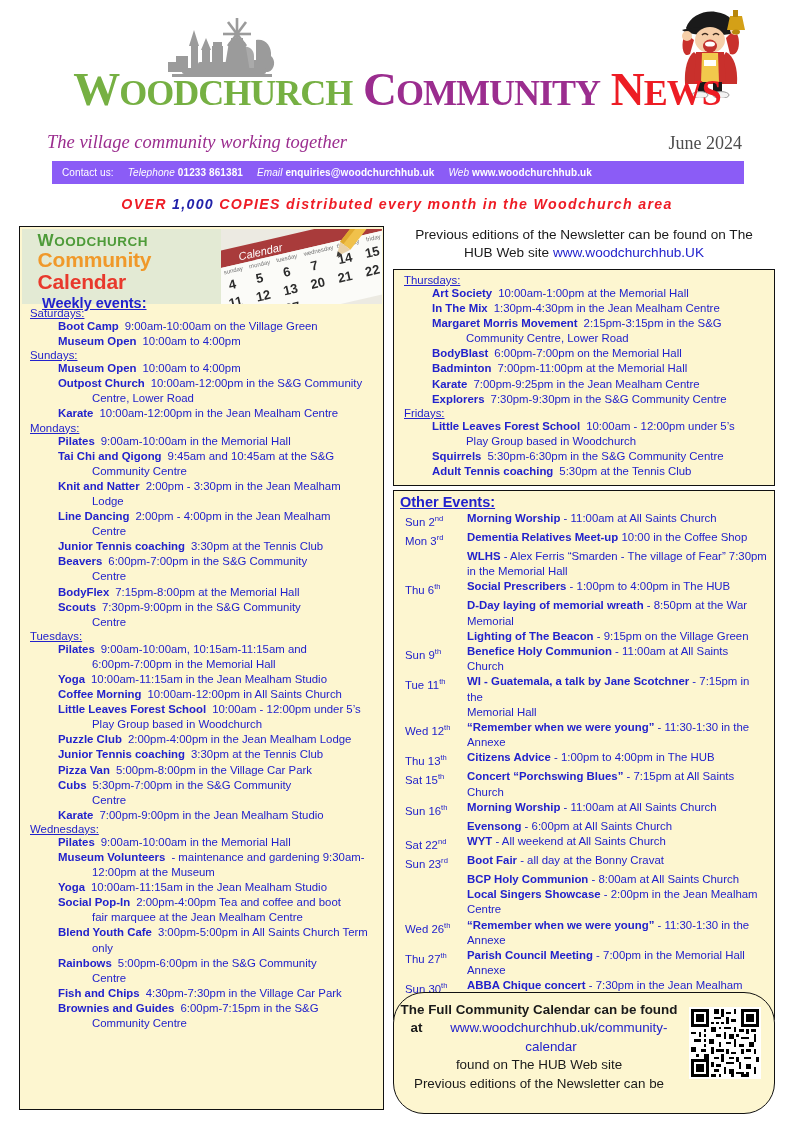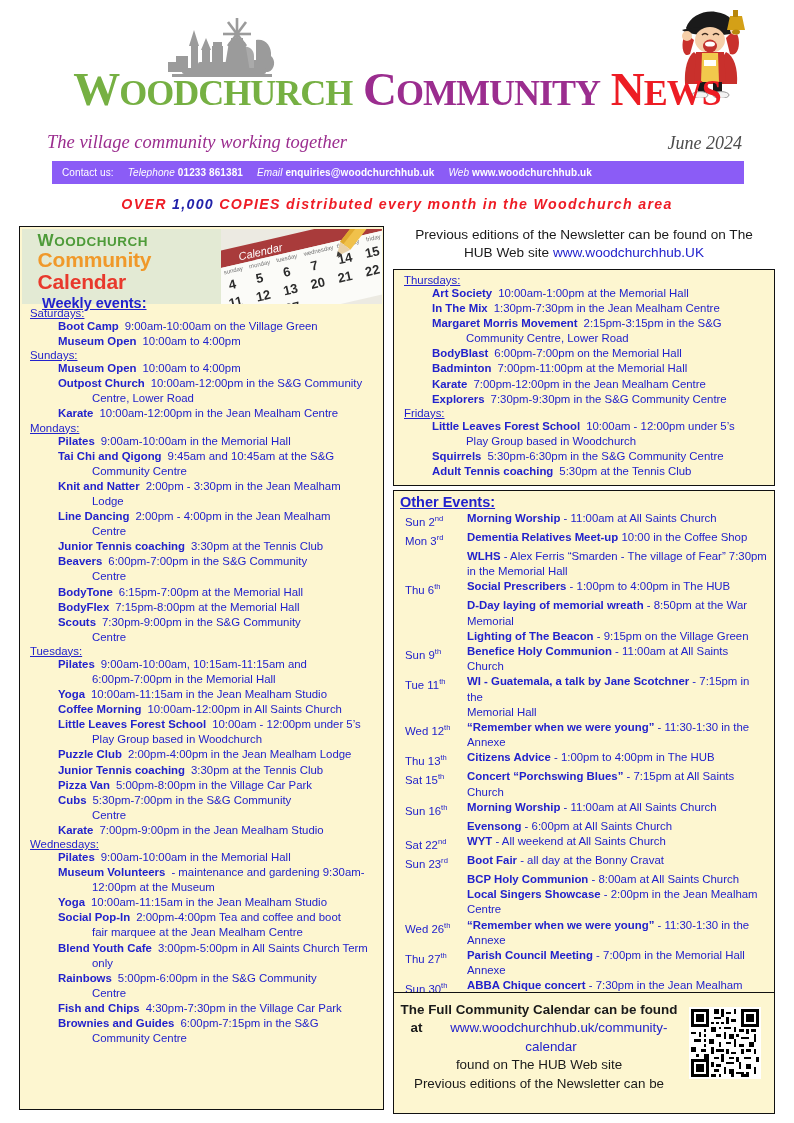--- a/index.html
+++ b/index.html
@@ -21,21 +21,21 @@
   .title-word{font-family:"Liberation Serif", serif;font-weight:bold;letter-spacing:-1px;}
   .tw-big{font-size:47px;}
   .tw-small{font-size:36px;}
   .tw-green{color:#76b043;}
   .tw-purple{color:#9b2d8f;}
   .tw-red{color:#ed1c24;}
 
   .tagline{position:absolute;left:47px;top:132px;font-family:"Liberation Serif", serif;
     font-style:italic;font-size:18.5px;color:#9b2d8f;}
   .issue-date{position:absolute;right:52px;top:133px;font-family:"Liberation Serif", serif;
-    font-style:italic;font-size:18px;color:#4d4d4d;}
+    font-size:18px;color:#4d4d4d;}
 
   .contact-bar{position:absolute;left:52px;top:161px;width:692px;height:23px;
     background:#8b5cf6;color:#ffffff;font-size:10px;line-height:23px;
     padding-left:10px;box-sizing:border-box;letter-spacing:.1px;}
   .contact-bar .lbl{font-style:normal;}
   .contact-bar .ital{font-style:italic;}
   .contact-bar b{font-weight:bold;}
   .contact-gap{display:inline-block;width:14px;}
 
   .copies{position:absolute;left:0;top:196px;width:794px;text-align:center;
@@ -74,21 +74,21 @@
   .evrow .nmcell{font-weight:bold;padding-left:28px;white-space:nowrap;}
   .evrow .dtcell{padding-left:6px;}
 
   
   .prev-note{position:absolute;left:398px;top:0px;width:372px;text-align:center;
     font-size:13.6px;color:#1a1a1a;line-height:18px;}
   .prev-note a{color:#2222cc;text-decoration:none;}
 
   .panel-thu{position:absolute;left:393px;top:43px;width:382px;}
   .panel-other{position:absolute;left:393px;top:264px;width:382px;}
-  .panel-footer{position:absolute;left:393px;top:766px;width:382px;}
+  .panel-footer{position:absolute;left:393px;top:766px;width:382px;border-radius:31px;}
 
   .other-head{font-size:14.5px;font-weight:bold;color:#2222cc;text-decoration:underline;
     margin:3px 12px 1px 6px;}
 
   .oe{display:flex;font-size:11.4px;color:#2222cc;line-height:15.2px;margin-left:5px;}
   .oe .dt{width:62px;flex:0 0 62px;font-weight:normal;color:#2222cc;}
   .oe .bd{flex:1;}
   .oe .bd b{font-weight:bold;}
   .oe sup{font-size:7.6px;vertical-align:super;}
 
@@ -321,24 +321,20 @@
               </div>
               <div class="evrow">
                 <span class="nmcell">Beavers</span>
                 <span class="dtcell">6:00pm-7:00pm in the S&amp;G Community</span>
               </div>
               <div class="evrow">
                 <span style="flex: 0 0 62px;"></span>
                 <span>Centre</span>
               </div>
               <div class="evrow">
-                <span class="nmcell">BodyTone</span>
-                <span class="dtcell">6:15pm-7:00pm at the Memorial Hall</span>
-              </div>
-              <div class="evrow">
                 <span class="nmcell">BodyFlex</span>
                 <span class="dtcell">7:15pm-8:00pm at the Memorial Hall</span>
               </div>
               <div class="evrow">
                 <span class="nmcell">Scouts</span>
                 <span class="dtcell">7:30pm-9:00pm in the S&amp;G Community</span>
               </div>
               <div class="evrow">
                 <span style="flex: 0 0 62px;"></span>
                 <span>Centre</span>
@@ -463,41 +459,41 @@
       <div class="panel-body" style="padding-top:4px;padding-bottom:6px;">
         <div id="right-days">
             <div class="daygrp">
               <div class="dayhead">Thursdays:</div>
               <div class="evrow">
                 <span class="nmcell">Art Society</span>
                 <span class="dtcell">10:00am-1:00pm at the Memorial Hall</span>
               </div>
               <div class="evrow">
                 <span class="nmcell">In The Mix</span>
-                <span class="dtcell">1:30pm-7:30pm in the Jean Mealham Centre</span>
+                <span class="dtcell">1:30pm-4:30pm in the Jean Mealham Centre</span>
               </div>
               <div class="evrow">
                 <span class="nmcell">Margaret Morris Movement</span>
                 <span class="dtcell">2:15pm-3:15pm in the S&amp;G</span>
               </div>
               <div class="evrow">
                 <span style="flex: 0 0 62px;"></span>
                 <span>Community Centre, Lower Road</span>
               </div>
               <div class="evrow">
                 <span class="nmcell">BodyBlast</span>
                 <span class="dtcell">6:00pm-7:00pm on the Memorial Hall</span>
               </div>
               <div class="evrow">
                 <span class="nmcell">Badminton</span>
                 <span class="dtcell">7:00pm-11:00pm at the Memorial Hall</span>
               </div>
               <div class="evrow">
                 <span class="nmcell">Karate</span>
-                <span class="dtcell">7:00pm-12:00pm in the Jean Mealham Centre</span>
+                <span class="dtcell">7:00pm-9:25pm in the Jean Mealham Centre</span>
               </div>
               <div class="evrow">
                 <span class="nmcell">Explorers</span>
                 <span class="dtcell">7:30pm-9:30pm in the S&amp;G Community Centre</span>
               </div>
             </div>
             <div class="daygrp">
               <div class="dayhead">Fridays:</div>
               <div class="evrow">
                 <span class="nmcell">Little Leaves Forest School</span>

